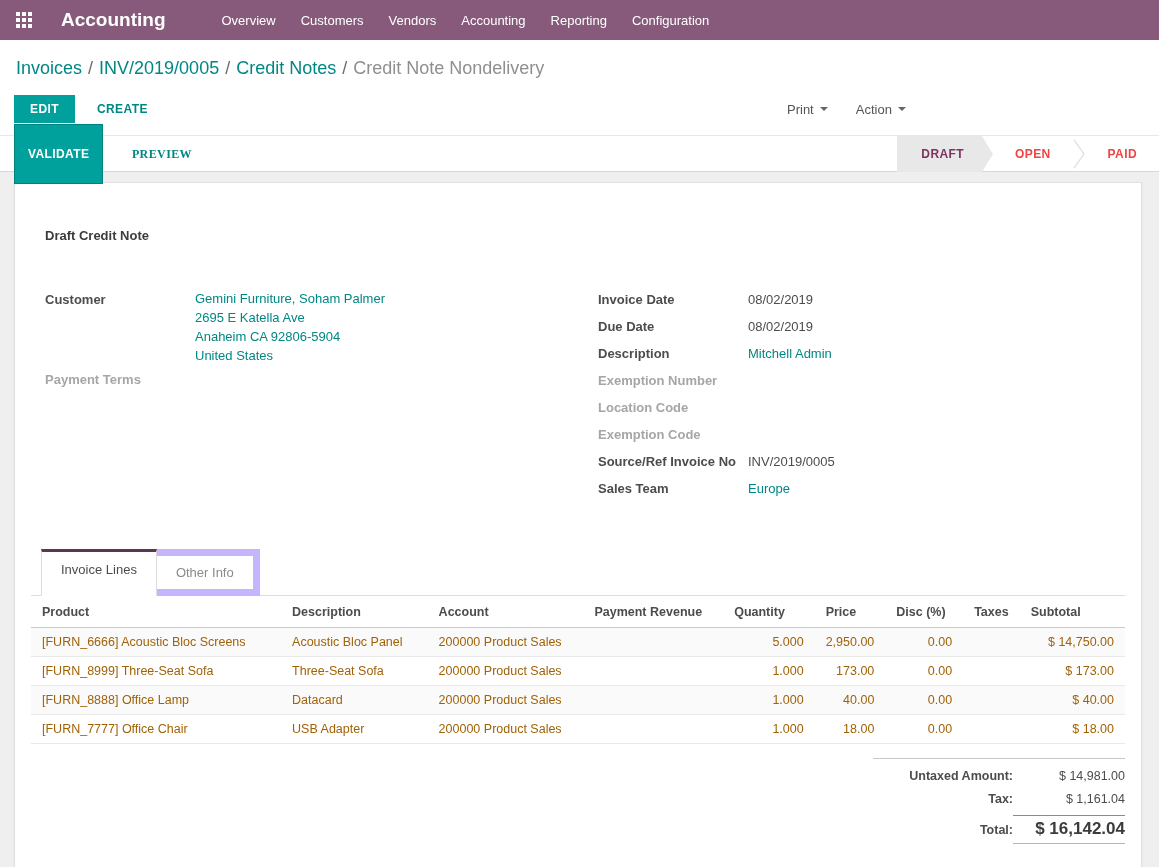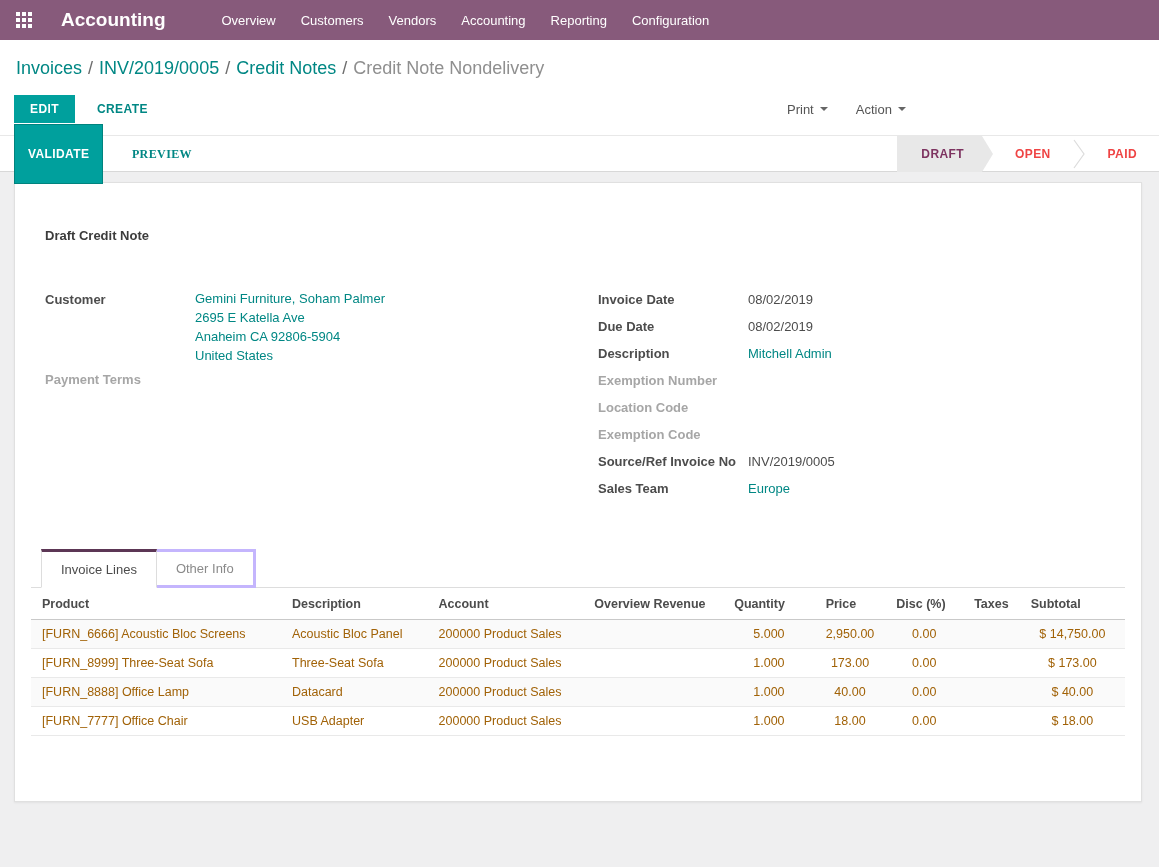--- a/index.html
+++ b/index.html
@@ -93,37 +93,37 @@
   .frow.pt { margin-top: 4px; }
   .checkbox {
     width: 14px; height: 14px; background: #6cc7c6; border-radius: 2px;
     color: #eef7f7; font-size: 11px; line-height: 14px; text-align: center;
     margin-top: 4px; cursor: pointer;
   }
   
   .tabs { display: flex; border-bottom: 1px solid #ddd; margin-top: 40px; padding-left: 10px; }
   .tab {
     font-size: 13px; padding: 9px 19px; margin-bottom: -1px; cursor: pointer;
-    border: 3px solid #c4b5fd; background: #fff; color: #8a8a8a;
+    border: 7px solid #c4b5fd; background: #fff; color: #8a8a8a;
   }
   .tab.active {
     color: #4c4c4c; border: 1px solid #ddd; border-top: 3px solid #5c3655;
     border-bottom: 1px solid #fff; padding-top: 10px;
   }
   .tab + .tab { border-left: none; }
   
   table.lines { width: 100%; border-collapse: collapse; font-size: 12.5px; }
   table.lines th {
     text-align: left; font-weight: bold; color: #4c4c4c;
     padding: 9px 11px 8px; border-bottom: 1px solid #c9c9c9; white-space: nowrap;
   }
   table.lines td { padding: 7px 11px; border-bottom: 1px solid #e9e9e9; color: #a16207; }
   table.lines tbody tr { cursor: pointer; }
   table.lines tbody tr:nth-child(odd) { background: #fafafa; }
-  .num, th.num { text-align: center; }
+  .num, th.num { text-align: right; }
   
   .totals { width: 252px; margin: 14px 0 0 auto; border-top: 1px solid #c8c8c8; padding-top: 10px; font-size: 12.5px; }
   .trow { display: flex; justify-content: flex-end; align-items: baseline; margin-bottom: 9px; }
   .tlabel { font-weight: bold; color: #4c4c4c; }
   .tval { width: 112px; text-align: right; color: #4c4c4c; }
   .trow.total .tval {
     font-size: 17px; font-weight: bold; color: #3c3c3c;
     border-top: 1px solid #8a8a8a; border-bottom: 1px solid #b5b5b5; padding: 3px 0 4px;
   }
 </style>
@@ -261,21 +261,21 @@
           <col style="width:68px">
         <col style="width:78px">
           <col style="width:52px">
           <col style="width:106px">
       </colgroup>
       <thead>
         <tr>
           <th>Product</th>
           <th>Description</th>
           <th>Account</th>
-          <th>Overview Revenue</th>
+          <th>Payment Revenue</th>
           <th class="num">Quantity</th>
           <th class="num">Price</th>
           <th class="num">Disc (%)</th>
           <th>Taxes</th>
           <th class="num">Subtotal</th>
         </tr>
       </thead>
       <tbody>
         <tr>
           <td>[FURN_6666] Acoustic Bloc Screens</td>
@@ -317,15 +317,29 @@
           <td></td>
           <td class="num">1.000</td>
           <td class="num">18.00</td>
           <td class="num">0.00</td>
           <td></td>
           <td class="num">$ 18.00</td>
         </tr>
       </tbody>
     </table>
 
+    <div class="totals">
+      <div class="trow">
+        <span class="tlabel">Untaxed Amount:</span>
+        <span class="tval">$ 14,981.00</span>
+      </div>
+      <div class="trow">
+        <span class="tlabel">Tax:</span>
+        <span class="tval">$ 1,161.04</span>
+      </div>
+      <div class="trow total">
+        <span class="tlabel">Total:</span>
+        <span class="tval">$ 16,142.04</span>
+      </div>
+    </div>
 
   </div>
 </div>
 
 </body></html>

